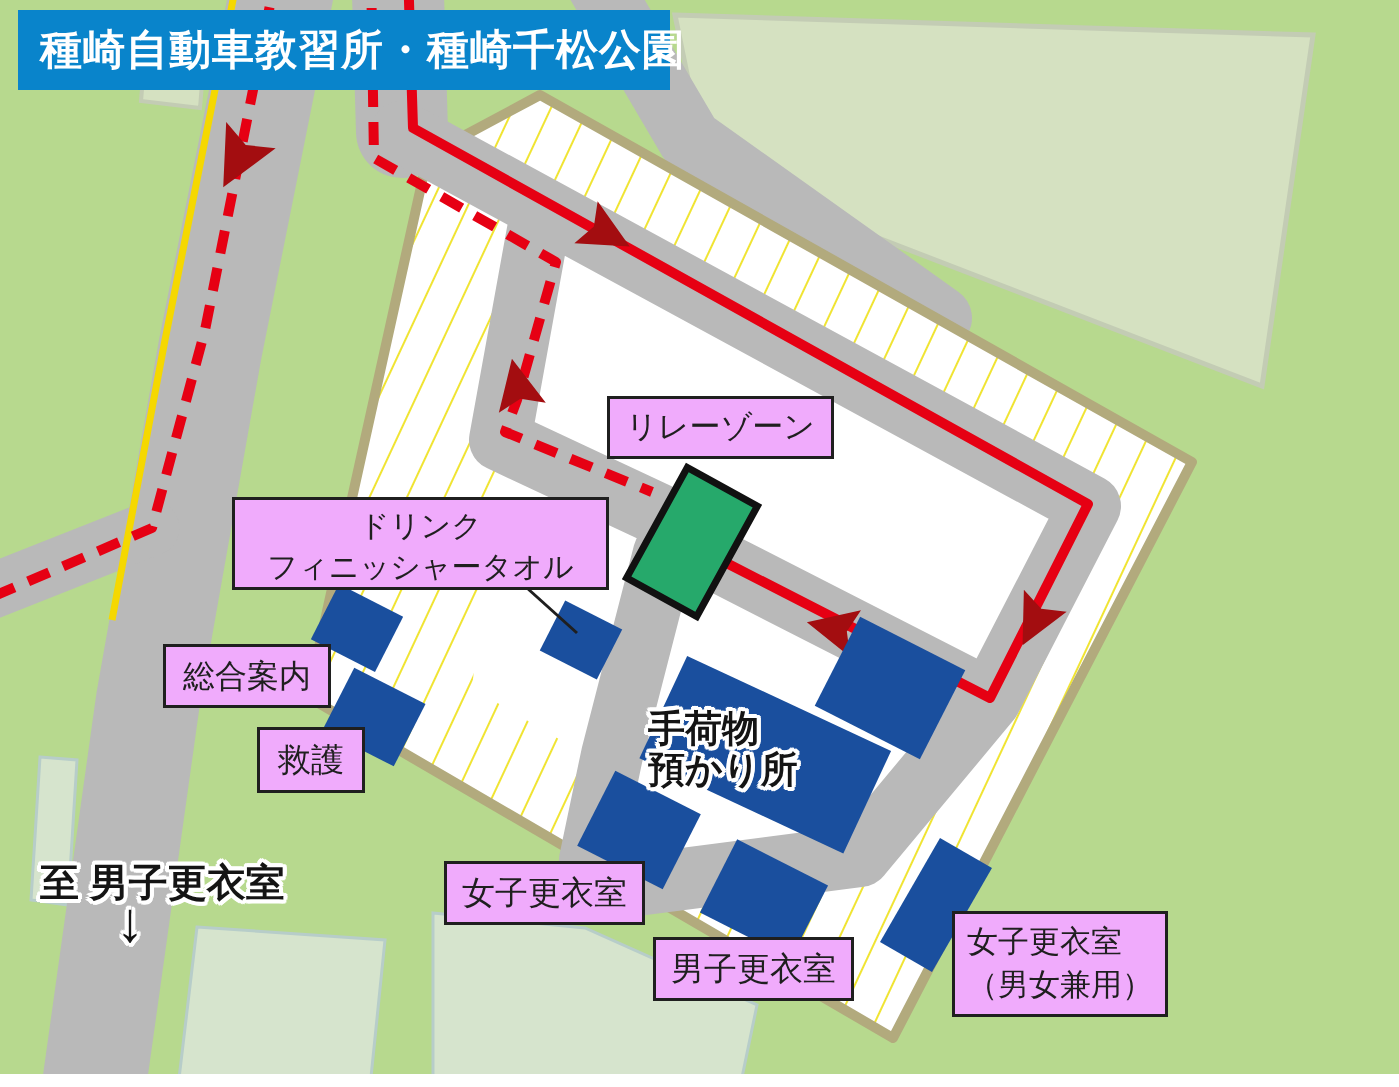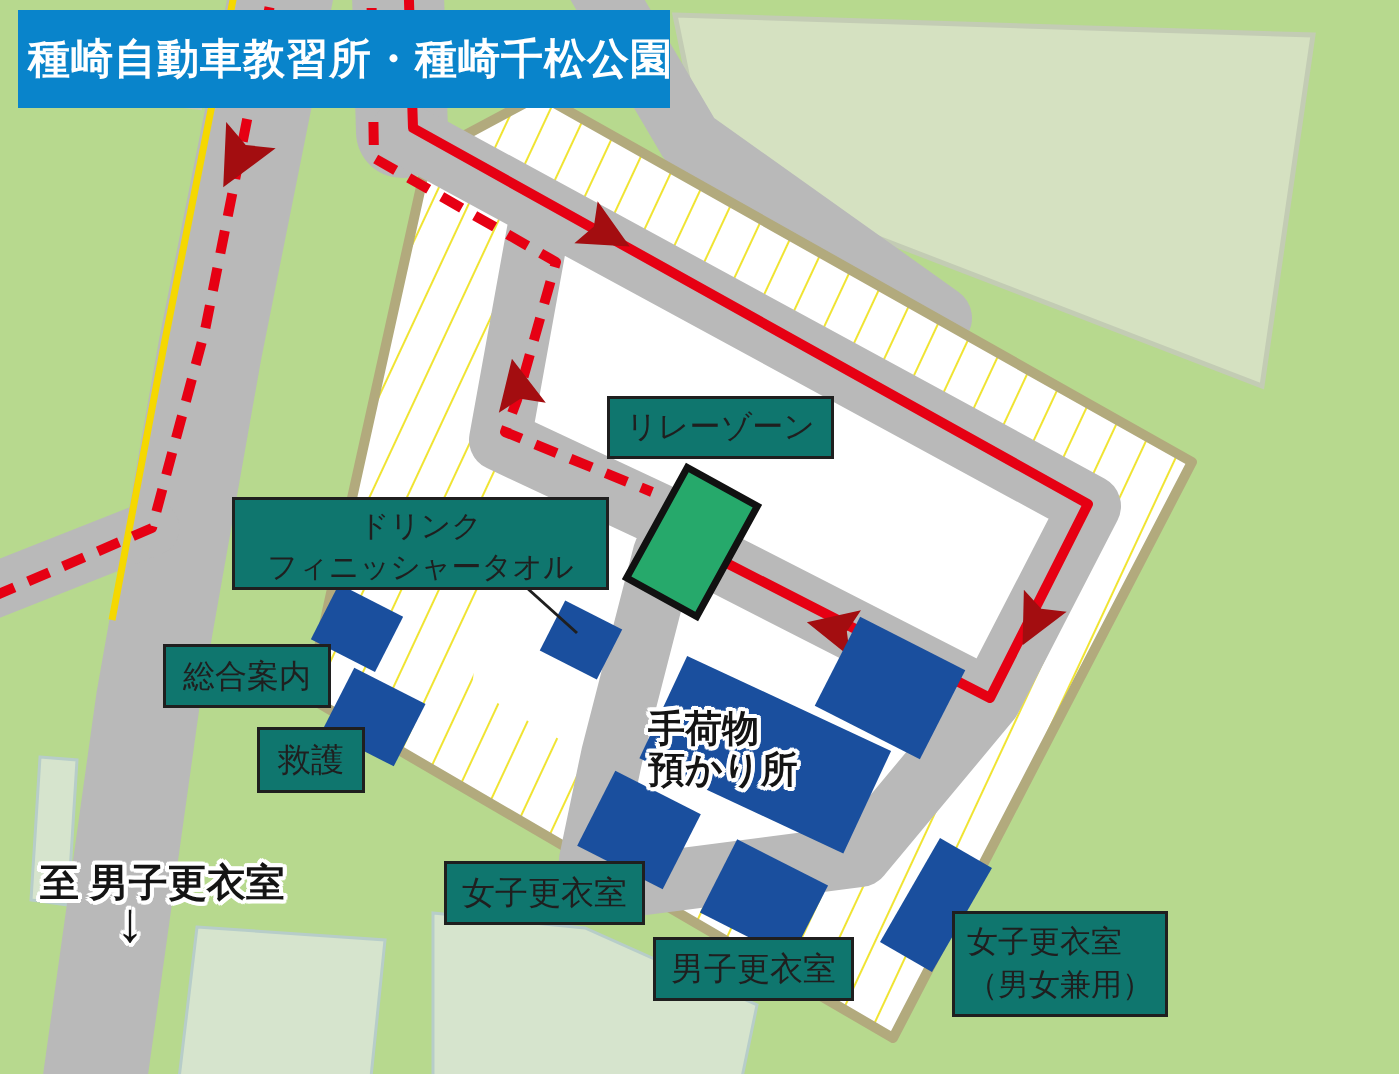--- a/index.html
+++ b/index.html
@@ -3,26 +3,26 @@
 <meta charset="utf-8">
 <style>
   html,body{margin:0;padding:0;background:#ffffff;}
   #stage{
     position:relative;width:1399px;height:1087px;overflow:hidden;
     font-family:"Liberation Sans","DejaVu Sans",sans-serif;background:#ffffff;
   }
   #map-svg{position:absolute;left:0;top:0;width:1399px;height:1087px;}
   .abs{position:absolute;z-index:5;}
   .title-banner{
-    left:18px;top:10px;width:652px;height:98px;background:#0984cb;
-    display:flex;align-items:center;box-sizing:border-box;padding-left:10px;
+    left:18px;top:10px;width:652px;height:80px;background:#0984cb;
+    display:flex;align-items:center;box-sizing:border-box;padding-left:22px;
   }
   .title-banner .t{color:#ffffff;font-size:42px;font-weight:bold;letter-spacing:1px;white-space:nowrap;}
   .map-label{
-    background:#0f766e;border:3px solid #1f1f1f;color:#1f1f1f;
+    background:#f0abfc;border:3px solid #1f1f1f;color:#1f1f1f;
     box-sizing:border-box;white-space:nowrap;line-height:1.32;
   }
   .outline-text{
     color:#141414;font-weight:bold;white-space:nowrap;
     text-shadow:-3px -3px 0 #fff,3px -3px 0 #fff,-3px 3px 0 #fff,3px 3px 0 #fff,
                 -4px 0 0 #fff,4px 0 0 #fff,0 -4px 0 #fff,0 4px 0 #fff,
                 -2px -4px 0 #fff,2px 4px 0 #fff,4px -2px 0 #fff,-4px 2px 0 #fff;
   }
   .lbl-relay{left:607px;top:396px;padding:8px 16px;font-size:31px;}
   .lbl-drink{left:232px;top:497px;width:377px;height:93px;font-size:30px;text-align:center;padding:6px 0;line-height:1.35;}

